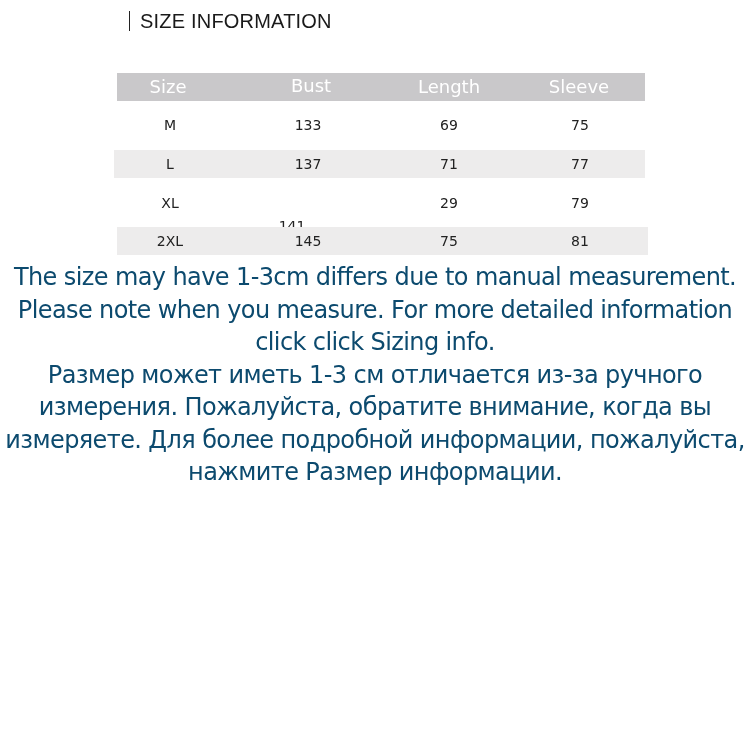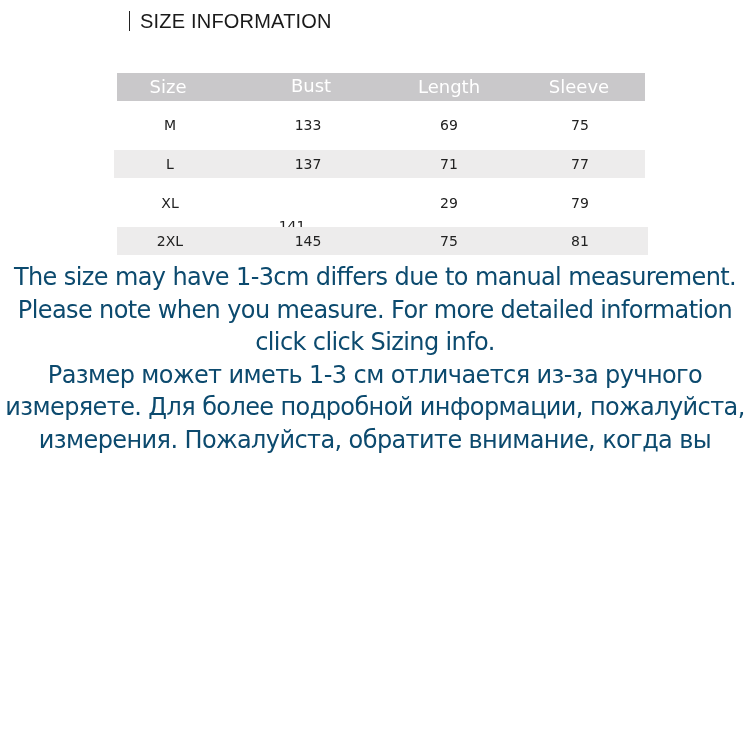--- a/index.html
+++ b/index.html
@@ -134,15 +134,16 @@
     <span class="cell" style="left:332px;">75</span>
     <span class="cell" style="left:463px;">81</span>
   </div>
 </div>
 
 <div class="notes">
   <span class="note-line">The size may have 1-3cm differs due to manual measurement.</span>
   <span class="note-line">Please note when you measure. For more detailed information</span>
   <span class="note-line">click click Sizing info.</span>
   <span class="note-line">Размер может иметь 1-3 см отличается из-за ручного</span>
+  <span class="note-line">измерения. Пожалуйста, обратите внимание, когда вы</span>
   <span class="note-line">измеряете. Для более подробной информации, пожалуйста,</span>
-  <span class="note-line">измерения. Пожалуйста, обратите внимание, когда вы</span>
+  <span class="note-line">нажмите Размер информации.</span>
 </div>
 
 </body></html>

